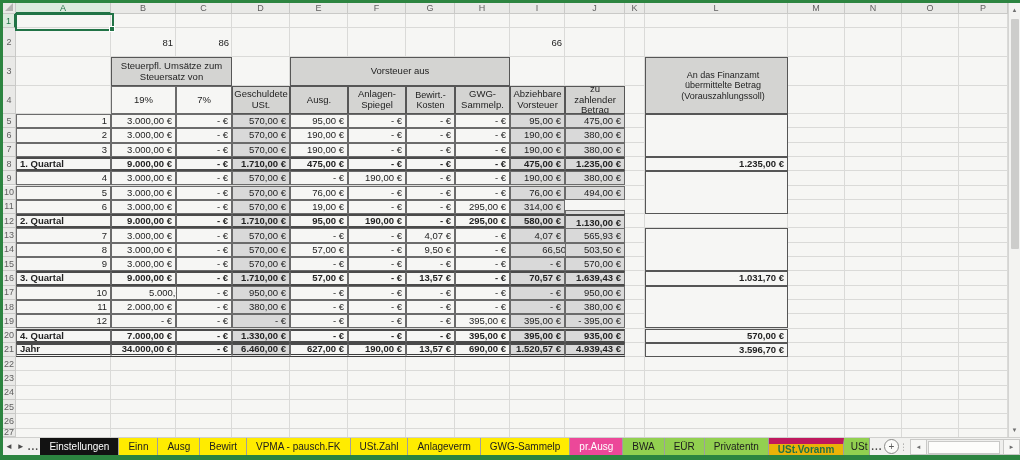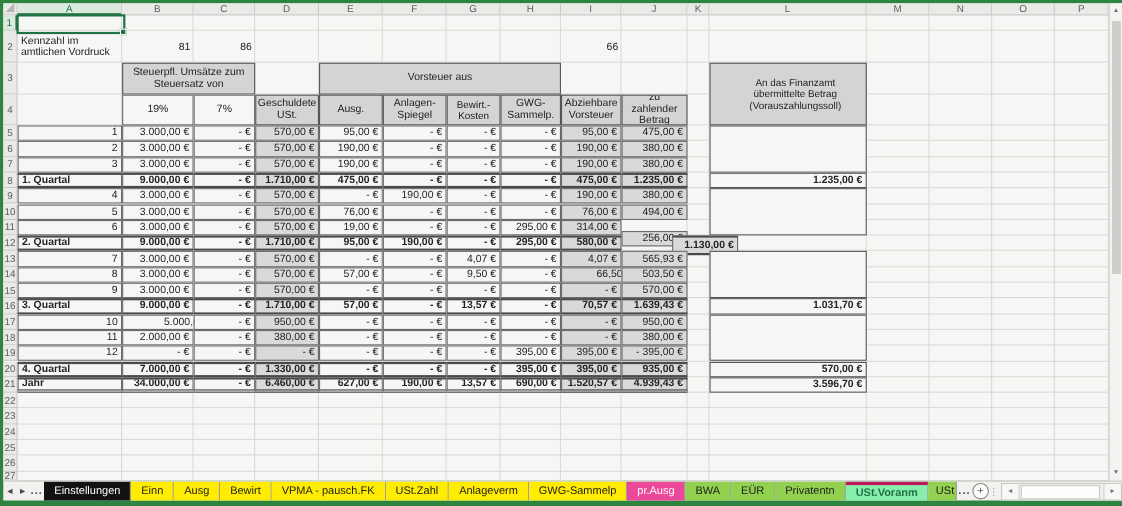--- a/index.html
+++ b/index.html
@@ -63,21 +63,21 @@
   .navmore{width:20px;display:flex;align-items:flex-end;justify-content:center;color:#4b4b4b;font-weight:bold;letter-spacing:1px;padding-bottom:3px;}
   .tab{
     display:flex;align-items:center;justify-content:center;
     padding:0 9px;border-right:1px solid #9f9f9d;box-sizing:border-box;
     color:#1c1c1c;white-space:nowrap;
   }
   .tab.black{background:#121212;color:#ffffff;}
   .tab.yellow{background:#ffec00;}
   .tab.blue{background:#ec4899;color:#ffffff;}
   .tab.green{background:#92d050;}
-  .tab.active{background:#86efac;color:#217346;font-weight:bold;border-top:3px solid #be185d;}
+  .tab.active{background:#eab308;color:#217346;font-weight:bold;border-top:6px solid #be185d;}
   .tab.clipped{max-width:30px;overflow:hidden;padding:0 4px 0 9px;}
   .addbtn{width:22px;display:flex;align-items:center;justify-content:center;}
   .addbtn span{width:13px;height:13px;border:1px solid #8a8a88;border-radius:50%;display:flex;align-items:center;justify-content:center;font-size:10px;color:#5a5a5a;line-height:1;background:#fbfbf9;}
   .vdots{width:12px;display:flex;align-items:center;justify-content:center;color:#9a9a98;font-size:9px;}
   #hscroll{display:flex;align-items:center;margin-left:2px;}
   .hbtn{width:15px;height:14px;border:1px solid #c9c9c7;background:#f7f7f5;display:flex;align-items:center;justify-content:center;font-size:6px;color:#707070;}
   #htrack{width:76px;height:14px;border:1px solid #c9c9c7;border-left:none;border-right:none;background:#efefed;position:relative;}
   #hthumb{position:absolute;left:1px;top:1px;height:11px;width:70px;background:#fdfdfb;border:1px solid #c9c9c7;}
 </style>
 </head>
@@ -163,22 +163,20 @@
     <div class="rhdr" style="left: 0px; top: 296.9px; width: 13px; height: 14.3px; position: absolute;">18</div>
     <div class="rhdr" style="left: 0px; top: 311.2px; width: 13px; height: 14.3px; position: absolute;">19</div>
     <div class="rhdr" style="left: 0px; top: 325.5px; width: 13px; height: 14.3px; position: absolute;">20</div>
     <div class="rhdr" style="left: 0px; top: 339.8px; width: 13px; height: 14.3px; position: absolute;">21</div>
     <div class="rhdr" style="left: 0px; top: 354.1px; width: 13px; height: 14.3px; position: absolute;">22</div>
     <div class="rhdr" style="left: 0px; top: 368.4px; width: 13px; height: 14.3px; position: absolute;">23</div>
     <div class="rhdr" style="left: 0px; top: 382.7px; width: 13px; height: 14.3px; position: absolute;">24</div>
     <div class="rhdr" style="left: 0px; top: 397px; width: 13px; height: 14.3px; position: absolute;">25</div>
     <div class="rhdr" style="left: 0px; top: 411.3px; width: 13px; height: 14.3px; position: absolute;">26</div>
     <div class="rhdr" style="left: 0px; top: 425.6px; width: 13px; height: 8.4px; position: absolute;">27</div>
-    <div class="cell left nofill prelinetxt" style="left: 13px; top: 25px; width: 95px; height: 29px; position: absolute;">Kennzahl im
-amtlichen Vordruck</div>
     <div class="cell right nofill" style="left: 108px; top: 25px; width: 65px; height: 29px; position: absolute;">81</div>
     <div class="cell right nofill" style="left: 173px; top: 25px; width: 56px; height: 29px; position: absolute;">86</div>
     <div class="cell right nofill" style="left: 507px; top: 25px; width: 55px; height: 29px; position: absolute;">66</div>
     <div class="cell hdrc" style="left: 108px; top: 54px; width: 121px; height: 29px; position: absolute;">Steuerpfl. Umsätze zum Steuersatz von</div>
     <div class="cell hdrc" style="left: 287px; top: 54px; width: 220px; height: 29px; position: absolute;">Vorsteuer aus</div>
     <div class="cell hdrc" style="left: 642px; top: 54px; width: 143px; height: 57px; position: absolute; font-size: 9px; padding-left: 16px;">An das Finanzamt übermittelte Betrag (Vorauszahlungssoll)</div>
     <div class="cell bord center" style="left: 108px; top: 83px; width: 65px; height: 28px; position: absolute;">19%</div>
     <div class="cell bord center" style="left: 173px; top: 83px; width: 56px; height: 28px; position: absolute;">7%</div>
     <div class="cell hdrc" style="left: 229px; top: 83px; width: 58px; height: 28px; position: absolute;">Geschuldete USt.</div>
     <div class="cell hdrc" style="left: 287px; top: 83px; width: 58px; height: 28px; position: absolute;">Ausg.</div>
@@ -259,21 +257,21 @@
     <div class="cell bord right gray" style="left: 562px; top: 196.8px; width: 60px; height: 14.3px; position: absolute; margin-top: 10px;">256,00 €</div>
     <div class="cell bord left qtop qbot bold" style="left: 13px; top: 211.1px; width: 95px; height: 14.3px; position: absolute;">2. Quartal</div>
     <div class="cell bord right qtop qbot bold" style="left: 108px; top: 211.1px; width: 65px; height: 14.3px; position: absolute;">9.000,00 €</div>
     <div class="cell bord right qtop qbot bold" style="left: 173px; top: 211.1px; width: 56px; height: 14.3px; position: absolute;">- €</div>
     <div class="cell bord right gray qtop qbot bold" style="left: 229px; top: 211.1px; width: 58px; height: 14.3px; position: absolute;">1.710,00 €</div>
     <div class="cell bord right qtop qbot bold" style="left: 287px; top: 211.1px; width: 58px; height: 14.3px; position: absolute;">95,00 €</div>
     <div class="cell bord right qtop qbot bold" style="left: 345px; top: 211.1px; width: 58px; height: 14.3px; position: absolute;">190,00 €</div>
     <div class="cell bord right qtop qbot bold" style="left: 403px; top: 211.1px; width: 49px; height: 14.3px; position: absolute;">- €</div>
     <div class="cell bord right qtop qbot bold" style="left: 452px; top: 211.1px; width: 55px; height: 14.3px; position: absolute;">295,00 €</div>
     <div class="cell bord right gray qtop qbot bold" style="left: 507px; top: 211.1px; width: 55px; height: 14.3px; position: absolute;">580,00 €</div>
-    <div class="cell bord right gray qtop qbot bold" style="left: 562px; top: 211.1px; width: 60px; height: 18px; position: absolute; margin-left: 46px;">1.130,00 €</div>
+    <div class="cell bord right gray qtop qbot bold" style="left: 562px; top: 211.1px; width: 60px; height: 18px; position: absolute;">1.130,00 €</div>
     <div class="cell bord right" style="left: 13px; top: 225.4px; width: 95px; height: 14.3px; position: absolute;">7</div>
     <div class="cell bord right" style="left: 108px; top: 225.4px; width: 65px; height: 14.3px; position: absolute;">3.000,00 €</div>
     <div class="cell bord right" style="left: 173px; top: 225.4px; width: 56px; height: 14.3px; position: absolute;">- €</div>
     <div class="cell bord right gray" style="left: 229px; top: 225.4px; width: 58px; height: 14.3px; position: absolute;">570,00 €</div>
     <div class="cell bord right" style="left: 287px; top: 225.4px; width: 58px; height: 14.3px; position: absolute;">- €</div>
     <div class="cell bord right" style="left: 345px; top: 225.4px; width: 58px; height: 14.3px; position: absolute;">- €</div>
     <div class="cell bord right" style="left: 403px; top: 225.4px; width: 49px; height: 14.3px; position: absolute;">4,07 €</div>
     <div class="cell bord right" style="left: 452px; top: 225.4px; width: 55px; height: 14.3px; position: absolute;">- €</div>
     <div class="cell bord right gray" style="left: 507px; top: 225.4px; width: 55px; height: 14.3px; position: absolute;">4,07 €</div>
     <div class="cell bord right gray" style="left: 562px; top: 225.4px; width: 60px; height: 14.3px; position: absolute;">565,93 €</div>

